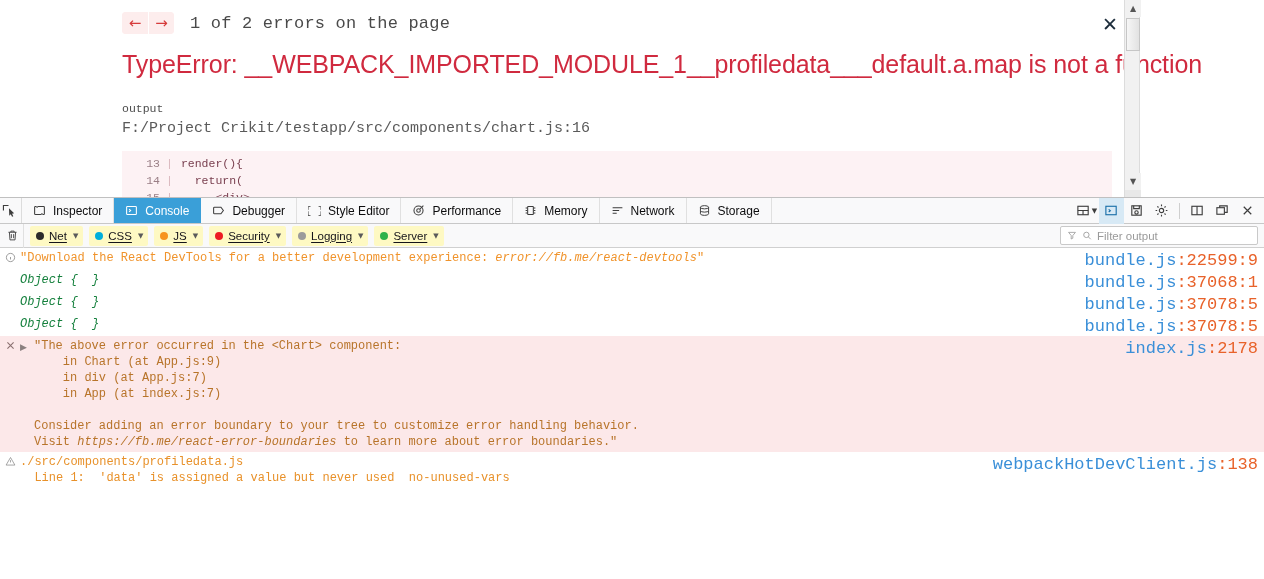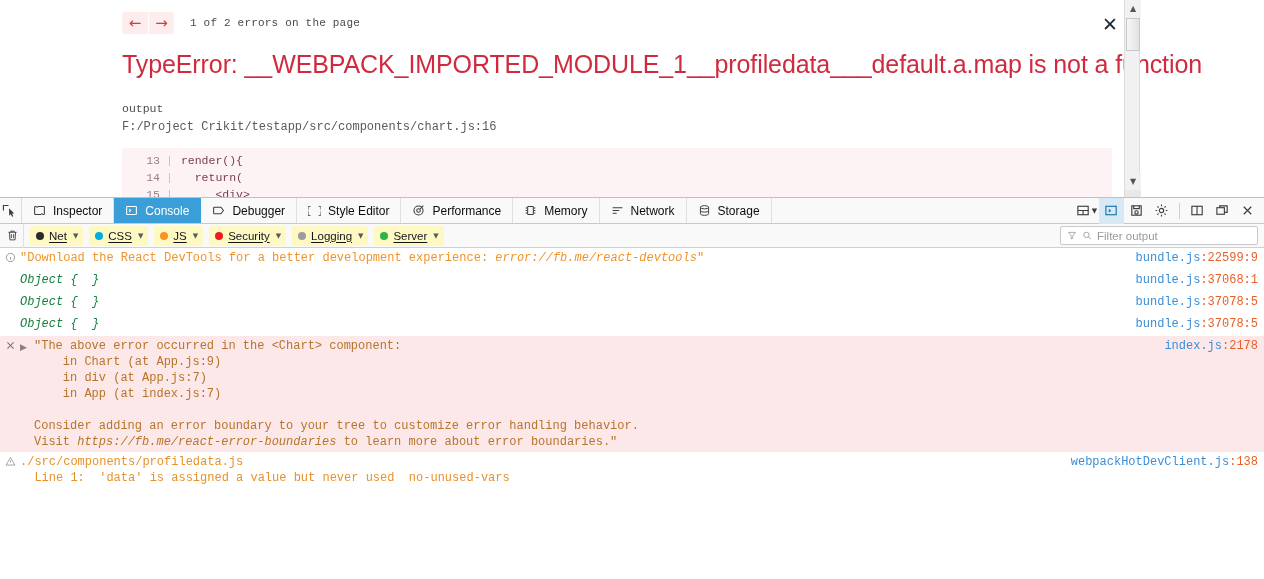--- a/index.html
+++ b/index.html
@@ -36,39 +36,39 @@
     width: 26px; height: 22px;
     display: flex; align-items: center; justify-content: center;
     color: #d63c3c; font-size: 15px; line-height: 1;
     background: #fdeded; border: none; cursor: pointer;
     font-family: "DejaVu Sans", sans-serif;
   }
   .nav-btn + .nav-btn { border-left: 1px solid #ffffff; }
   .nav-count {
     margin-left: 16px;
     font-family: "Liberation Mono", monospace;
-    font-size: 11px; color: #4a4a4a;
+    font-size: 17px; color: #4a4a4a;
     letter-spacing: .2px;
   }
   .err-title {
     margin: 16px 0 0 122px;
     font-size: 25px; font-weight: 400;
     color: #d02a3f;
     letter-spacing: -0.1px;
     white-space: nowrap;
   }
   .err-fn {
     margin: 23px 0 0 122px;
     font-family: "Liberation Mono", monospace;
     font-size: 11.5px; color: #4d4d4d;
   }
   .err-path {
     margin: 5px 0 0 122px;
     font-family: "Liberation Mono", monospace;
-    font-size: 12px; color: #5a5a5a;
+    font-size: 15px; color: #5a5a5a;
   }
   .code-block {
     margin: 14px 0 0 122px;
     width: 990px;
     background: #fdf2f4;
     padding: 4px 0 4px 0;
     font-family: "Liberation Mono", monospace;
     font-size: 11.5px;
   }
   .code-line {
@@ -251,21 +251,21 @@
     cursor: pointer;
   }
   .row-body {
     flex: 1;
     white-space: pre-wrap;
     line-height: 16px;
     padding-right: 180px;
   }
   .row-src {
     position: absolute; right: 6px; top: 3px;
-    font-size: 12px;
+    font-size: 17px;
     white-space: nowrap;
     cursor: pointer;
   }
   .src-file { color: #3a8fd8; }
   .src-line { color: #e8622a; }
 
   .txt-log { color: #f0932b; }
   .txt-obj { color: #15803d; font-style: italic; }
   .txt-link { font-style: italic; }
   .txt-err { color: #b8742a; }

